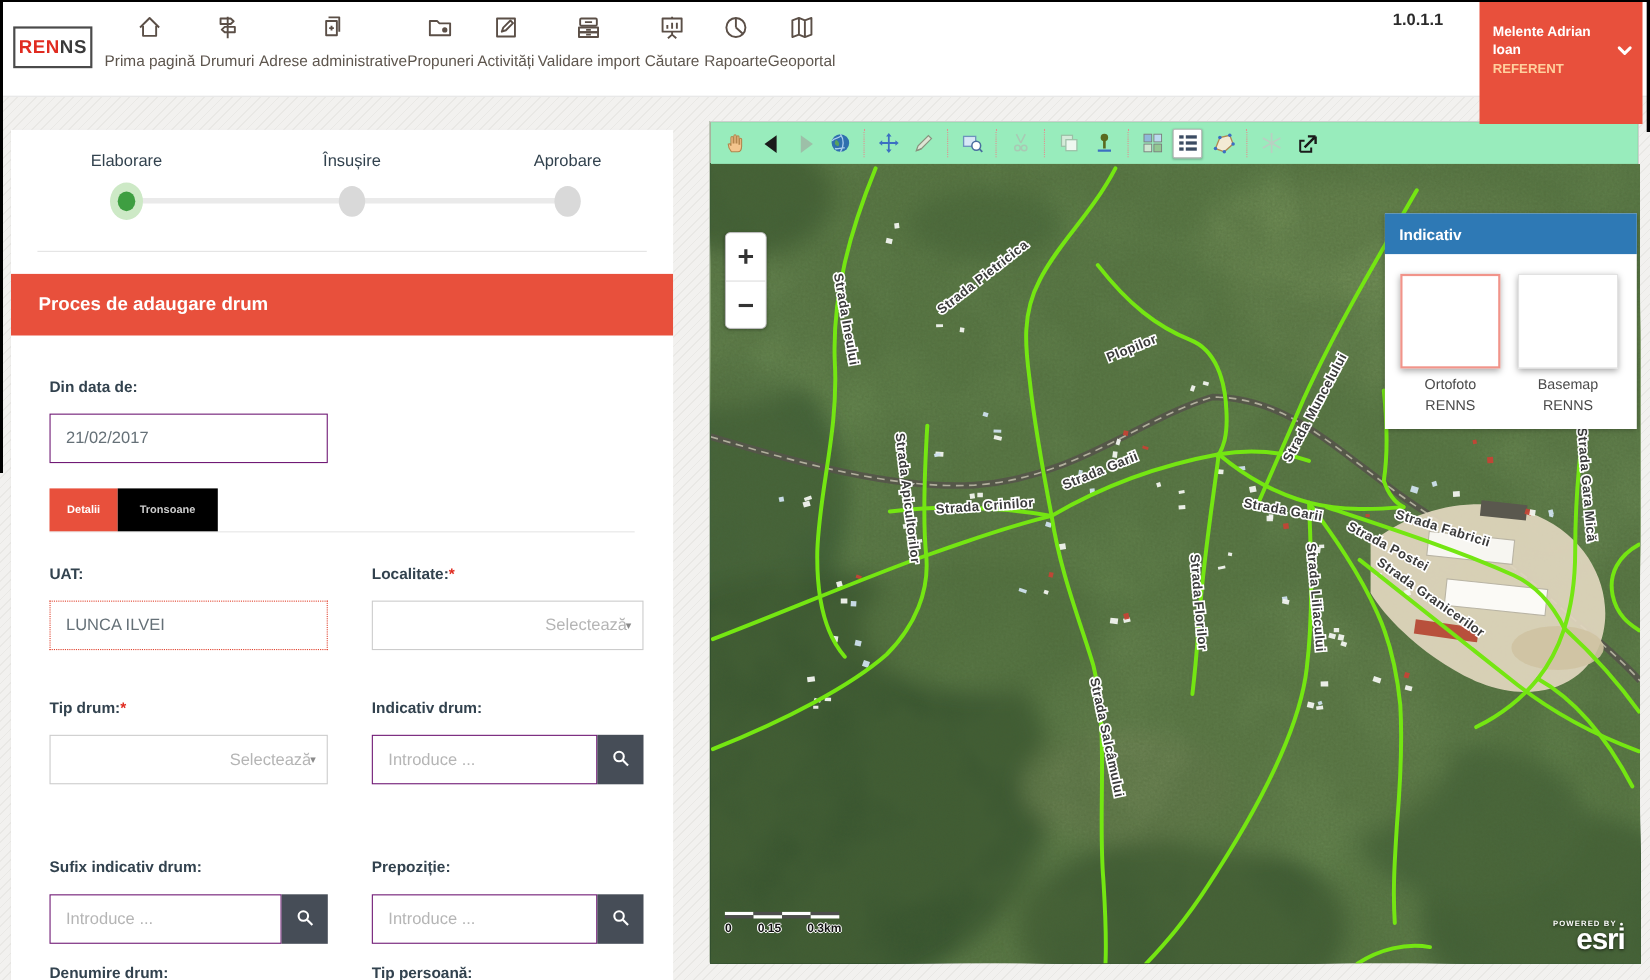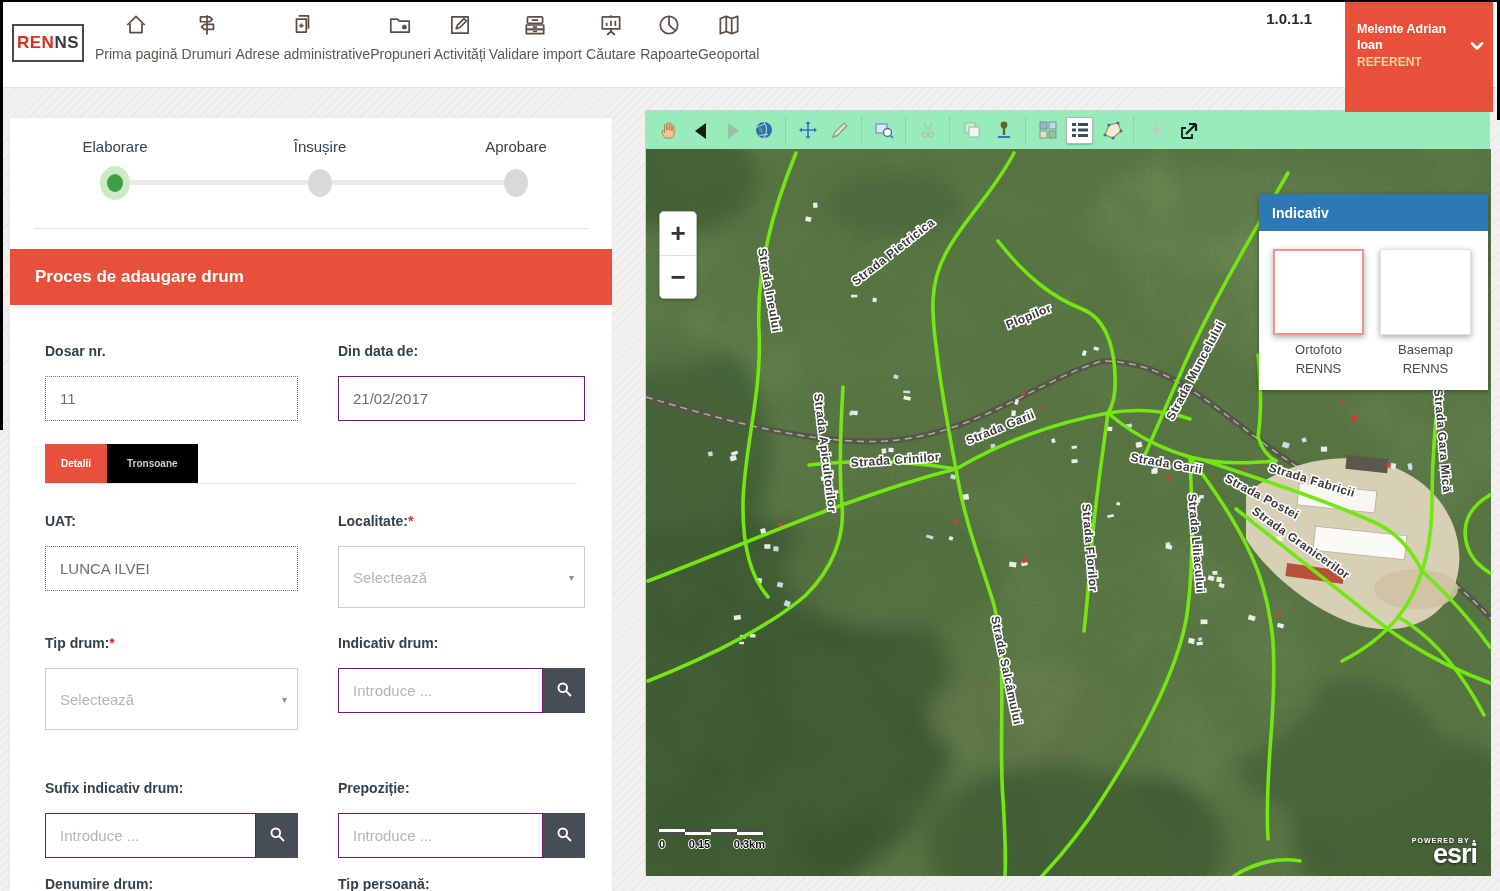--- a/index.html
+++ b/index.html
@@ -38,21 +38,21 @@
   #proc-banner { margin-top:20px; height:56px; background:#e8503c; color:#fff; font-weight:700; font-size:17px; display:flex; align-items:center; padding-left:25px; }
   #fields { margin:38px 35px 0; }
   .frow { display:grid; grid-template-columns:253px 247px; column-gap:40px; }
   .frow.mt1{margin-top:0} .frow.mt2{margin-top:29px} .frow.mt3{margin-top:44px} .frow.mt4{margin-top:67px} .frow.mt5{margin-top:18px}
   .flabel { font-size:14px; font-weight:700; color:#32424e; height:20px; }
   .flabel .req { color:#e02b20; }
   .ibox { margin-top:13px; height:45px; display:flex; }
   .tin { flex:1; height:45px; border:1px solid #701a75; font-size:15px; color:#657077; padding:0 14px; outline:none; background:#fff; font-family:"Liberation Sans",sans-serif; min-width:0; }
   .tin::placeholder { color:#b5b5b5; }
   .tin.alert { border:1px dotted #e0402c; }
-  .selbox { flex:1; height:62px; border:1px solid #ccc; position:relative; display:flex; align-items:center; padding:0 14px; font-size:15px; color:#b5b5b5; cursor:pointer; background:#fff; }
+  .selbox { flex:1; height:45px; border:1px solid #ccc; position:relative; display:flex; align-items:center; padding:0 14px; font-size:15px; color:#b5b5b5; cursor:pointer; background:#fff;justify-content:flex-end; }
   .selbox .caret { position:absolute; right:10px; top:50%; transform:translateY(-50%); color:#8a8a8a; font-size:10px; }
   .sbtn { width:42px; height:45px; background:#464d57; border:none; display:flex; align-items:center; justify-content:center; cursor:pointer; }
   .sbtn svg { width:19px; height:19px; }
   #tabs { margin:23px 35px 0; border-bottom:1px solid #e6e6e6; display:flex; align-items:flex-end; }
   .tab { font-size:10px; font-weight:700; padding:14px 16px; cursor:pointer; }
   .tab.on { background:#e8503c; color:#fff; }
   .tab.off { background:#000000; color:#cccccc; padding:14px 20px; }
   
   #map { position:absolute; left:645px; top:110px; width:845px; height:765px; border:1px solid #cfcfcf; background:#6a8b54; z-index:10; }
   #maptoolbar { position:absolute; left:0; top:0; width:100%; height:38px; background:#98ecbc; display:flex; align-items:center; padding-left:8px; gap:5px; z-index:20; }
@@ -188,26 +188,20 @@
     <div class="dot idle" style="left:298px"></div>
     <div class="dot idle" style="left:494px"></div>
   </div>
   <hr>
   <div id="proc-banner">
     <span>Proces de adaugare drum</span>
   </div>
 
   <div id="fields">
     <div class="frow mt1">
-      <div>
-        <div class="flabel">Dosar nr.</div>
-        <div class="ibox">
-            <input class="tin alert" value="11" style="">
-          </div>
-      </div>
       <div>
         <div class="flabel">Din data de:</div>
         <div class="ibox">
             <input class="tin" value="21/02/2017" style="">
           </div>
       </div>
     </div>
   </div>
 
   <div id="tabs">

